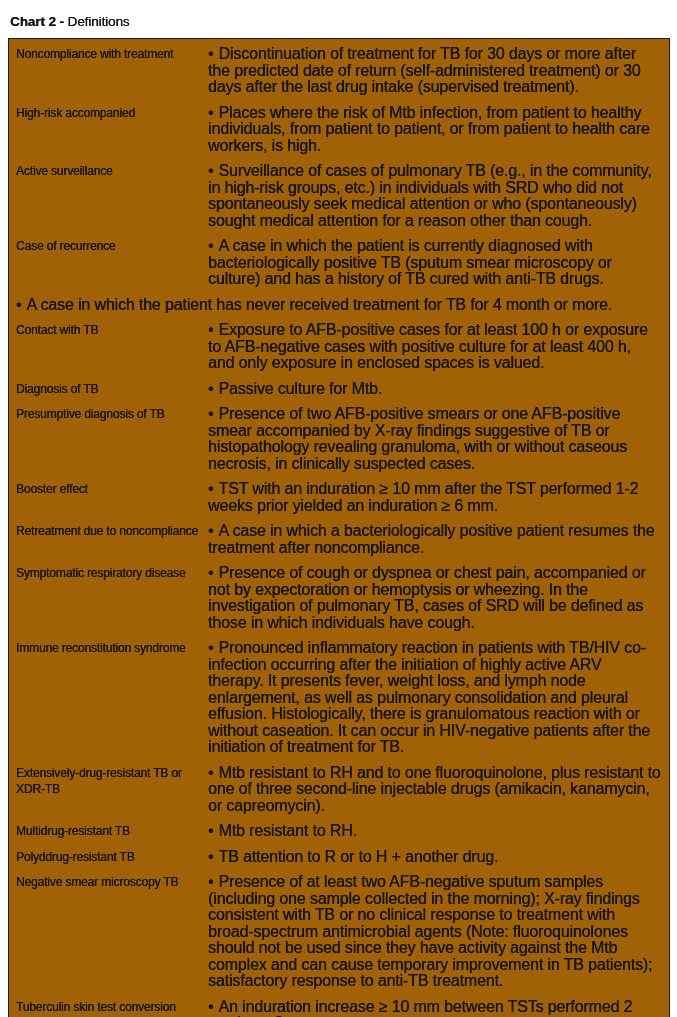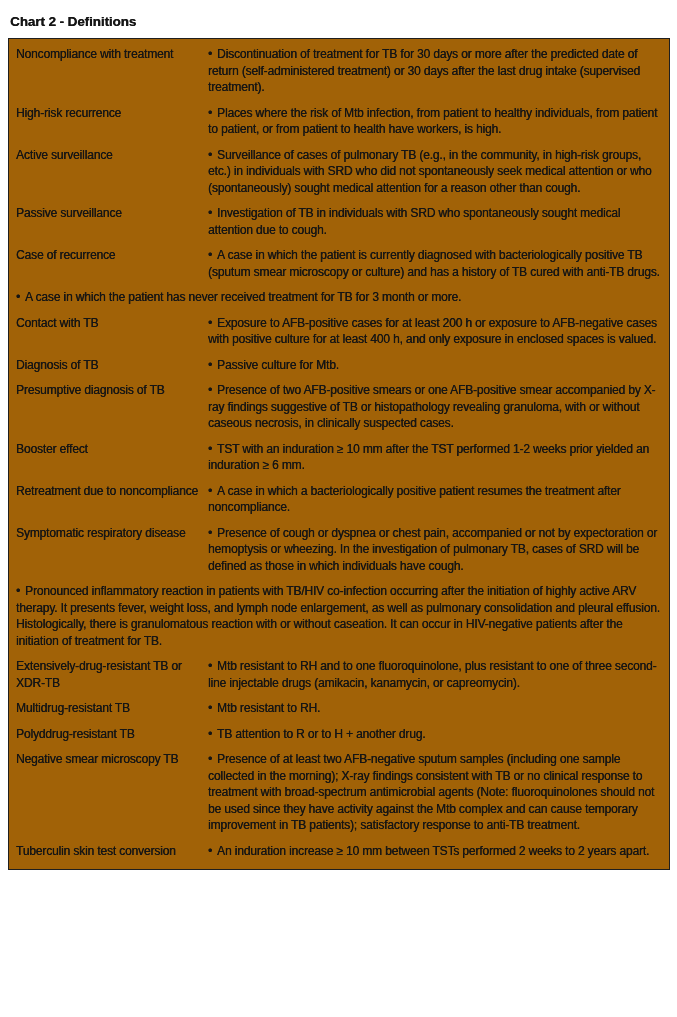--- a/index.html
+++ b/index.html
@@ -21,21 +21,21 @@
     font-size: 13.5px;
     line-height: 16px;
     margin: 2px 0 8px 2px;
     letter-spacing: -0.1px;
     text-shadow: 0.3px 0 0 currentColor;
   }
   .title-bold {
     font-weight: bold;
   }
   .title-normal {
-    font-weight: bold;
+    font-weight: normal;
   }
   .def-table {
     border: 1.6px solid #1f1f1f;
     padding: 7px 8px 10px 7px;
     background: #a16207;
   }
   .row {
     display: flex;
     align-items: flex-start;
   }
@@ -45,21 +45,21 @@
   .term {
     flex: 0 0 183px;
     padding-right: 9px;
     font-size: 12px;
     line-height: 16.5px;
     letter-spacing: -0.15px;
     text-shadow: 0.3px 0 0 currentColor;
   }
   .def {
     flex: 1;
-    font-size: 12px;
+    font-size: 16px;
     line-height: 16.5px;
     letter-spacing: -0.15px;
     text-shadow: 0.3px 0 0 currentColor;
   }
   .bullet {
     margin-right: 5px;
   }
 </style>
 </head>
 <body>
@@ -70,46 +70,42 @@
     <span class="title-normal">Definitions</span>
   </div>
 
   <div class="def-table" id="rows-container">
   <div class="row">
     <div class="term">Noncompliance with treatment</div>
     <div class="def"><span class="bullet">•</span><span class="def-text">Discontinuation of treatment for TB for 30 days or more after the predicted date of return (self-administered treatment) or 30 days after the last drug intake (supervised treatment).</span></div>
   </div>
 
   <div class="row">
-    <div class="term">High-risk recurrence</div>
-    <div class="def"><span class="bullet">•</span><span class="def-text">Places where the risk of Mtb infection, from patient to healthy individuals, from patient to patient, or from patient to health have workers, is high.</span></div>
+    <div class="term">High-risk accompanied</div>
+    <div class="def"><span class="bullet">•</span><span class="def-text">Places where the risk of Mtb infection, from patient to healthy individuals, from patient to patient, or from patient to health care workers, is high.</span></div>
   </div>
 
   <div class="row">
     <div class="term">Active surveillance</div>
     <div class="def"><span class="bullet">•</span><span class="def-text">Surveillance of cases of pulmonary TB (e.g., in the community, in high-risk groups, etc.) in individuals with SRD who did not spontaneously seek medical attention or who (spontaneously) sought medical attention for a reason other than cough.</span></div>
   </div>
 
-  <div class="row">
-    <div class="term">Passive surveillance</div>
-    <div class="def"><span class="bullet">•</span><span class="def-text">Investigation of TB in individuals with SRD who spontaneously sought medical attention due to cough.</span></div>
-  </div>
 
   <div class="row">
     <div class="term">Case of recurrence</div>
     <div class="def"><span class="bullet">•</span><span class="def-text">A case in which the patient is currently diagnosed with bacteriologically positive TB (sputum smear microscopy or culture) and has a history of TB cured with anti-TB drugs.</span></div>
   </div>
 
   <div class="row">
-    <div class="def"><span class="bullet">•</span><span class="def-text">A case in which the patient has never received treatment for TB for 3 month or more.</span></div>
+    <div class="def"><span class="bullet">•</span><span class="def-text">A case in which the patient has never received treatment for TB for 4 month or more.</span></div>
   </div>
 
   <div class="row">
     <div class="term">Contact with TB</div>
-    <div class="def"><span class="bullet">•</span><span class="def-text">Exposure to AFB-positive cases for at least 200 h or exposure to AFB-negative cases with positive culture for at least 400 h, and only exposure in enclosed spaces is valued.</span></div>
+    <div class="def"><span class="bullet">•</span><span class="def-text">Exposure to AFB-positive cases for at least 100 h or exposure to AFB-negative cases with positive culture for at least 400 h, and only exposure in enclosed spaces is valued.</span></div>
   </div>
 
   <div class="row">
     <div class="term">Diagnosis of TB</div>
     <div class="def"><span class="bullet">•</span><span class="def-text">Passive culture for Mtb.</span></div>
   </div>
 
   <div class="row">
     <div class="term">Presumptive diagnosis of TB</div>
     <div class="def"><span class="bullet">•</span><span class="def-text">Presence of two AFB-positive smears or one AFB-positive smear accompanied by X-ray findings suggestive of TB or histopathology revealing granuloma, with or without caseous necrosis, in clinically suspected cases.</span></div>
@@ -124,20 +120,21 @@
     <div class="term">Retreatment due to noncompliance</div>
     <div class="def"><span class="bullet">•</span><span class="def-text">A case in which a bacteriologically positive patient resumes the treatment after noncompliance.</span></div>
   </div>
 
   <div class="row">
     <div class="term">Symptomatic respiratory disease</div>
     <div class="def"><span class="bullet">•</span><span class="def-text">Presence of cough or dyspnea or chest pain, accompanied or not by expectoration or hemoptysis or wheezing. In the investigation of pulmonary TB, cases of SRD will be defined as those in which individuals have cough.</span></div>
   </div>
 
   <div class="row">
+    <div class="term">Immune reconstitution syndrome</div>
     <div class="def"><span class="bullet">•</span><span class="def-text">Pronounced inflammatory reaction in patients with TB/HIV co-infection occurring after the initiation of highly active ARV therapy. It presents fever, weight loss, and lymph node enlargement, as well as pulmonary consolidation and pleural effusion. Histologically, there is granulomatous reaction with or without caseation. It can occur in HIV-negative patients after the initiation of treatment for TB.</span></div>
   </div>
 
   <div class="row">
     <div class="term">Extensively-drug-resistant TB or XDR-TB</div>
     <div class="def"><span class="bullet">•</span><span class="def-text">Mtb resistant to RH and to one fluoroquinolone, plus resistant to one of three second-line injectable drugs (amikacin, kanamycin, or capreomycin).</span></div>
   </div>
 
   <div class="row">
     <div class="term">Multidrug-resistant TB</div>

